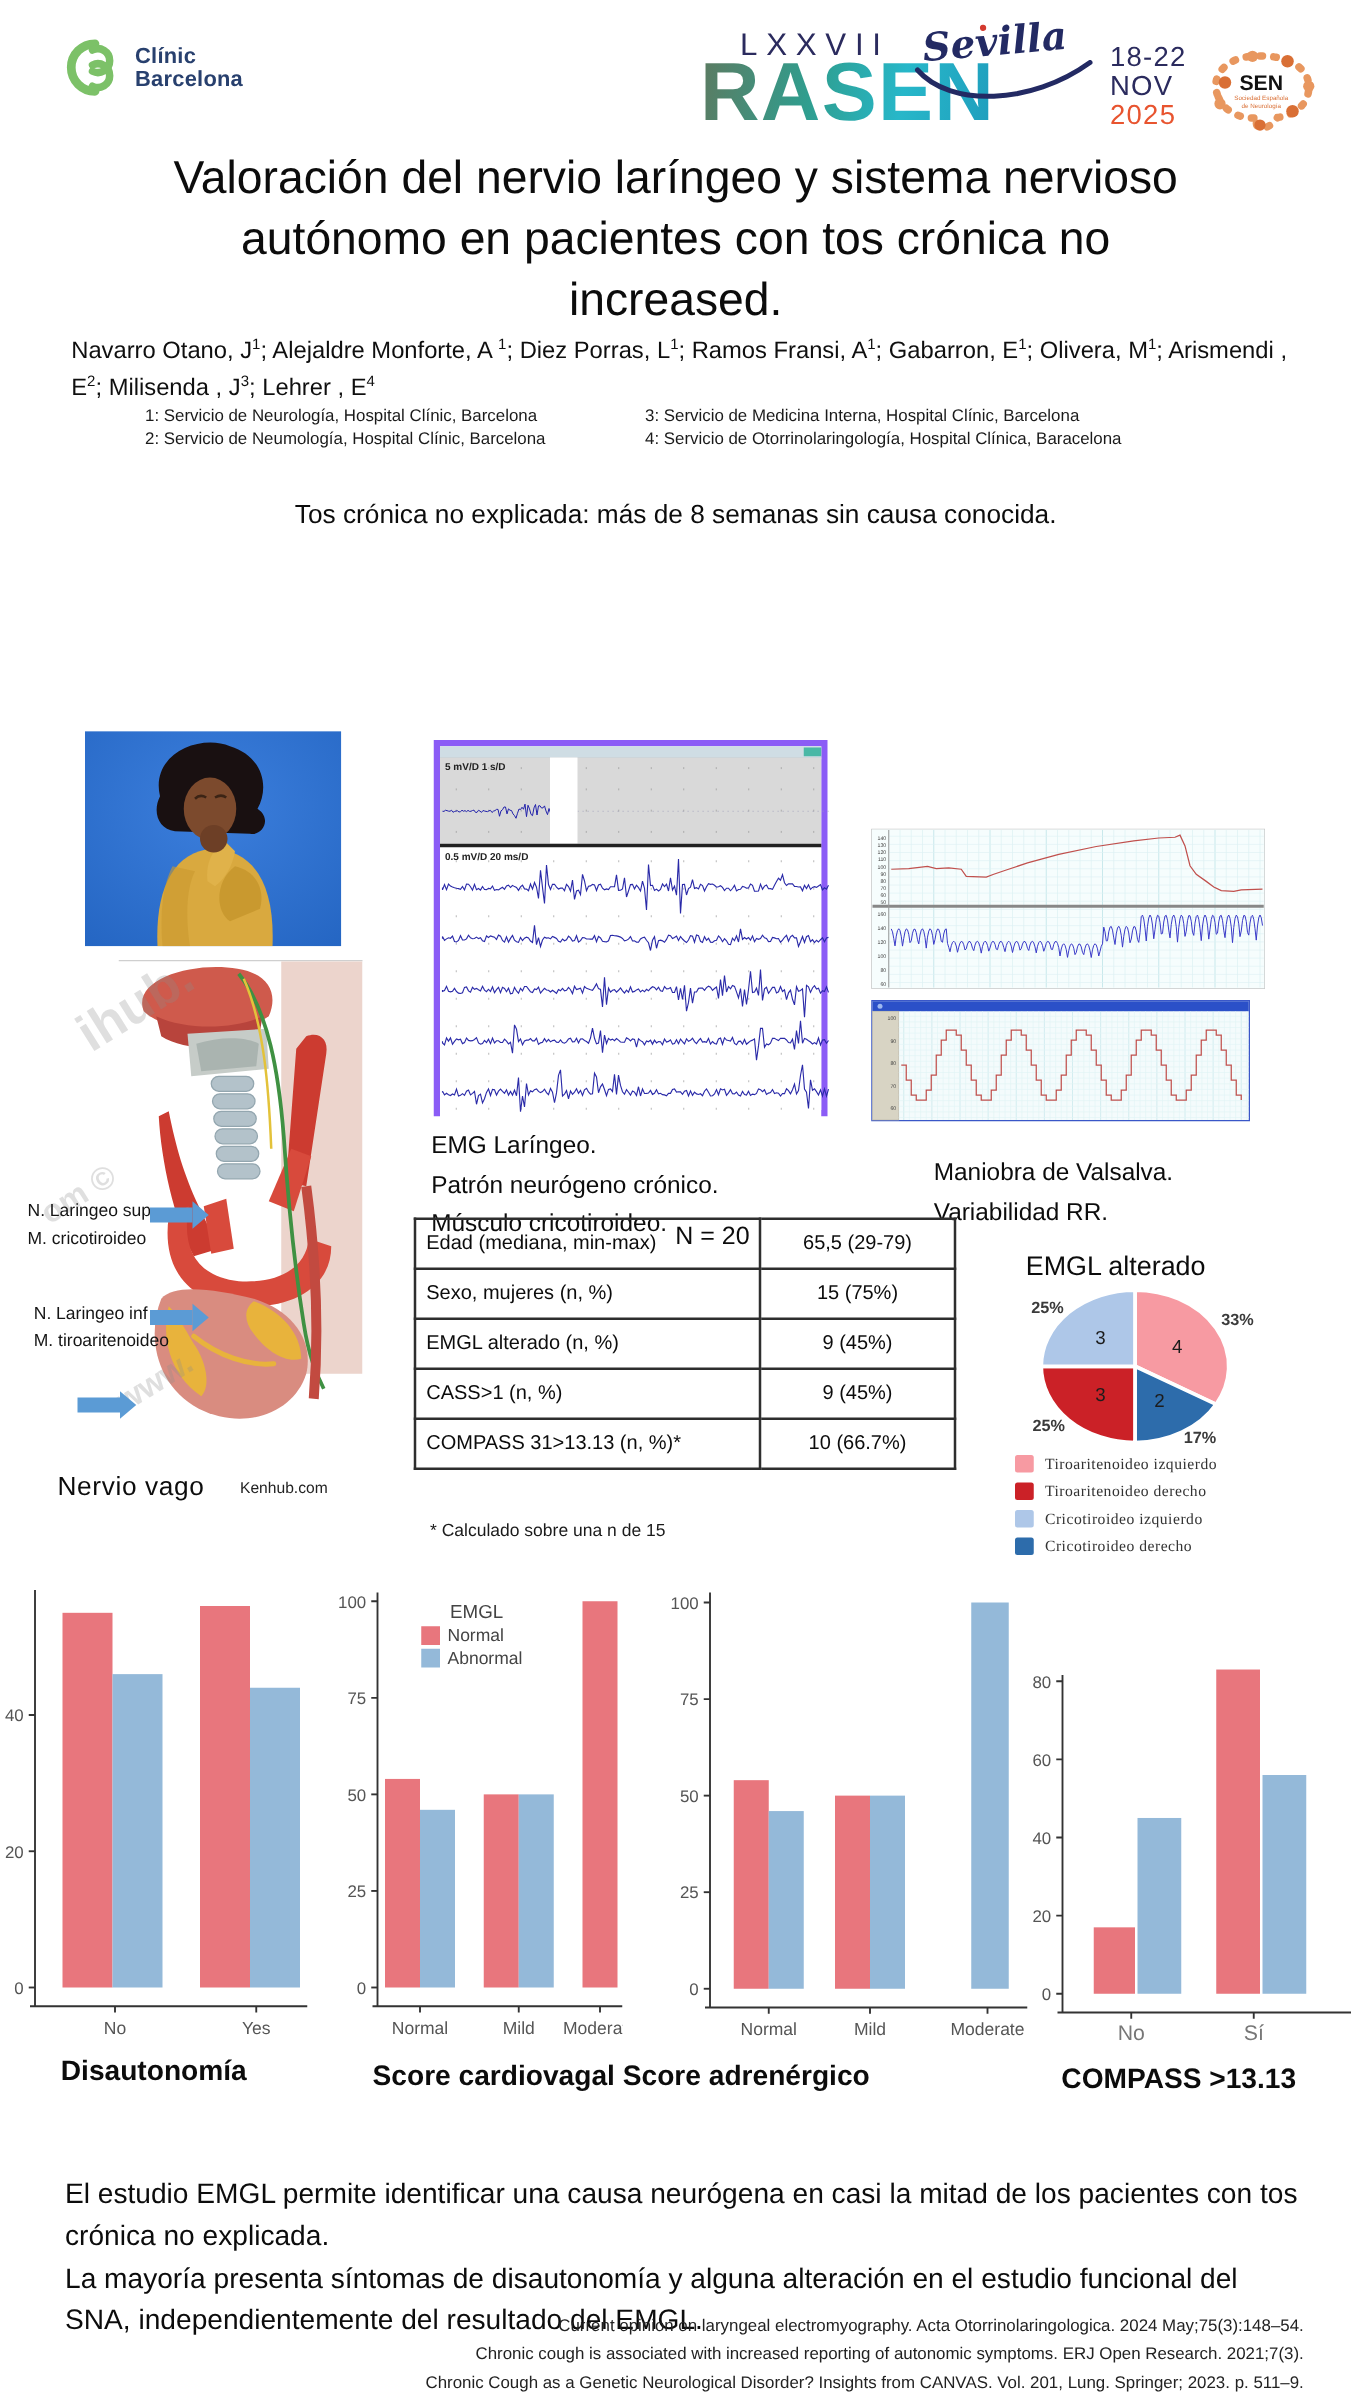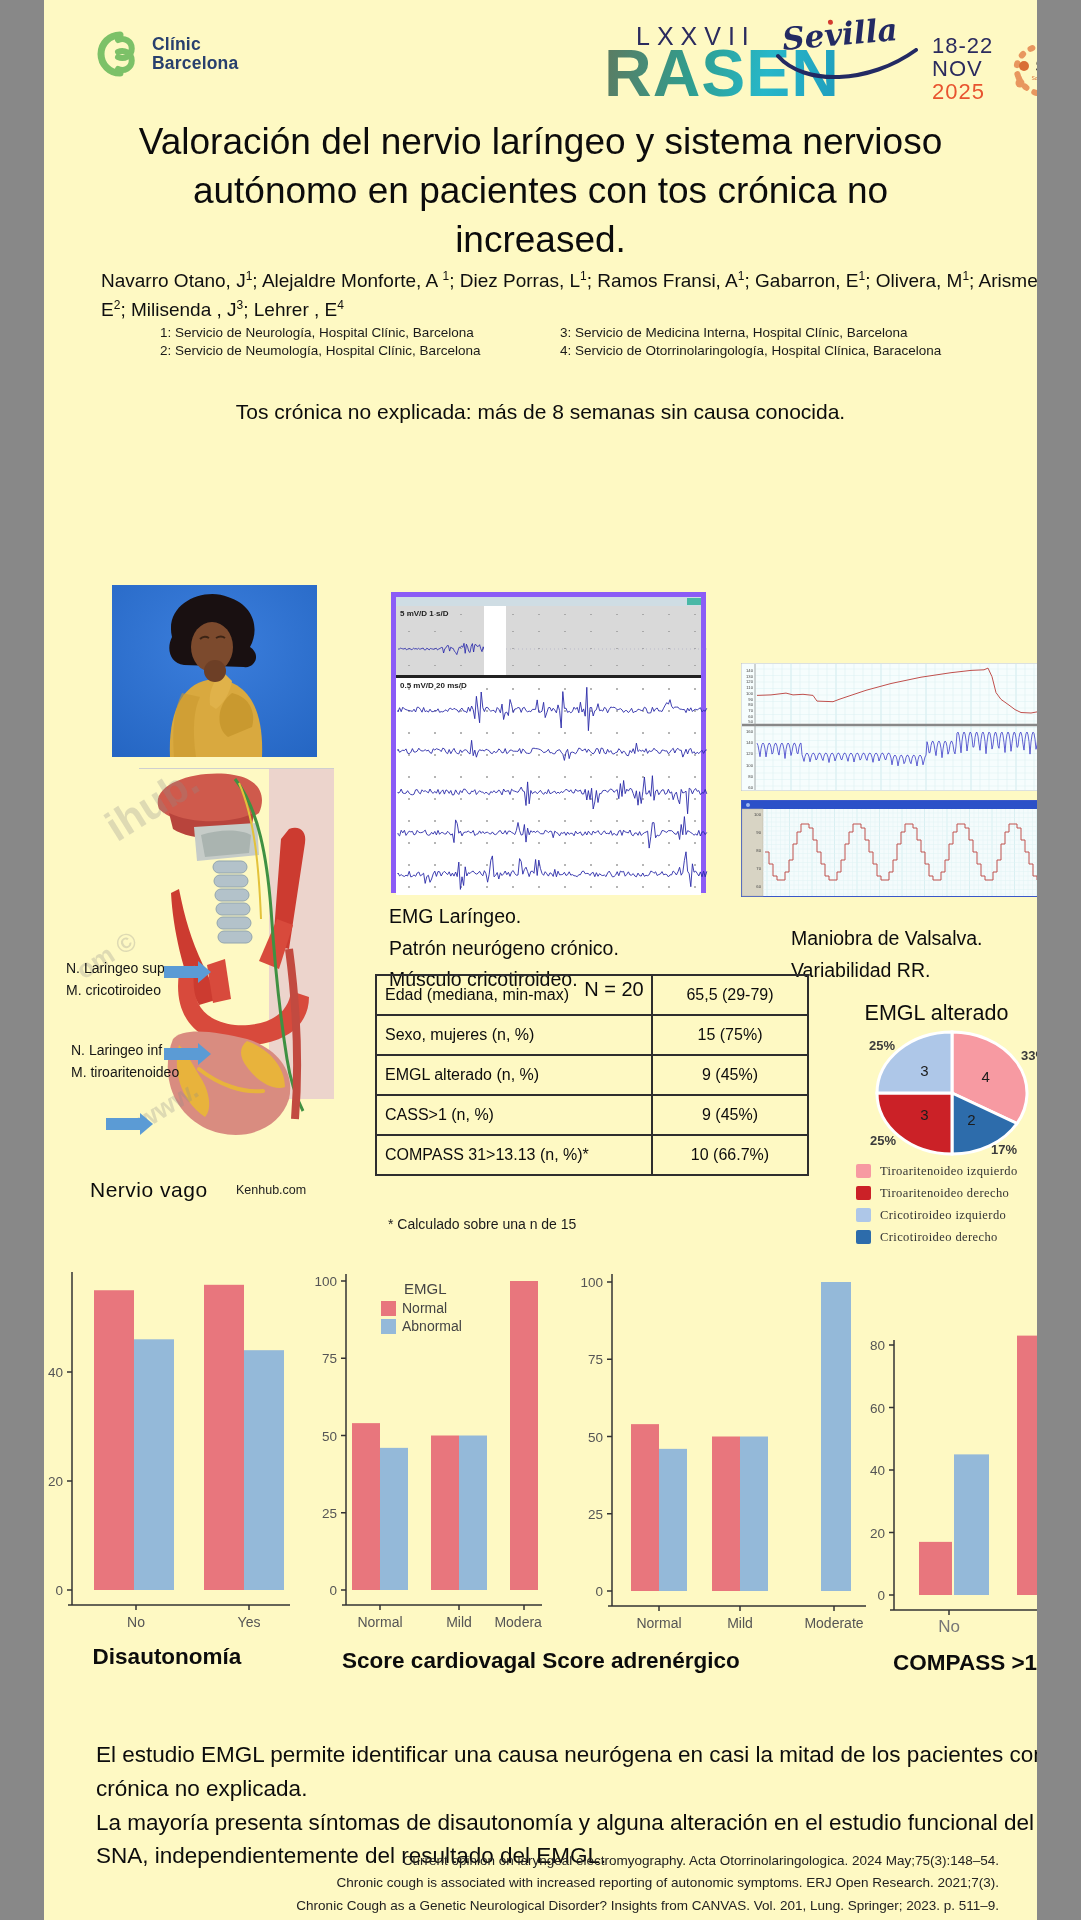--- a/index.html
+++ b/index.html
@@ -1,16 +1,16 @@
 <!DOCTYPE html>
 <html><head>
 <meta charset="utf-8">
 <style>
   html,body{margin:0;padding:0;background:#888;}
-  #poster{position:relative;width:993px;height:1920px;background:#fef9c3;margin:0 auto;
+  #poster{position:relative;width:1081px;height:1920px;background:#ffffff;margin:0 auto;
     font-family:"Liberation Sans",sans-serif;color:#111;overflow:hidden;}
   .abs{position:absolute;}
   
   #clinic-logo{left:46px;top:26px;display:flex;gap:10px;align-items:center;}
   #clinic-text{font-weight:bold;font-size:17.5px;line-height:1.08;color:#28406e;letter-spacing:.2px;}
   #rasen{left:560px;top:14px;width:330px;height:104px;}
   #rasen-roman{position:absolute;left:32px;top:8px;font-size:25px;font-weight:300;letter-spacing:7px;color:#2b2b5e;}
   #rasen-name{position:absolute;left:0;top:26px;font-size:66px;font-weight:800;letter-spacing:1px;
     background:linear-gradient(100deg,#5d7a60 0%,#2f9e8f 38%,#27b7c9 68%,#1f9dbd 100%);
     -webkit-background-clip:text;background-clip:text;color:transparent;line-height:1;}

